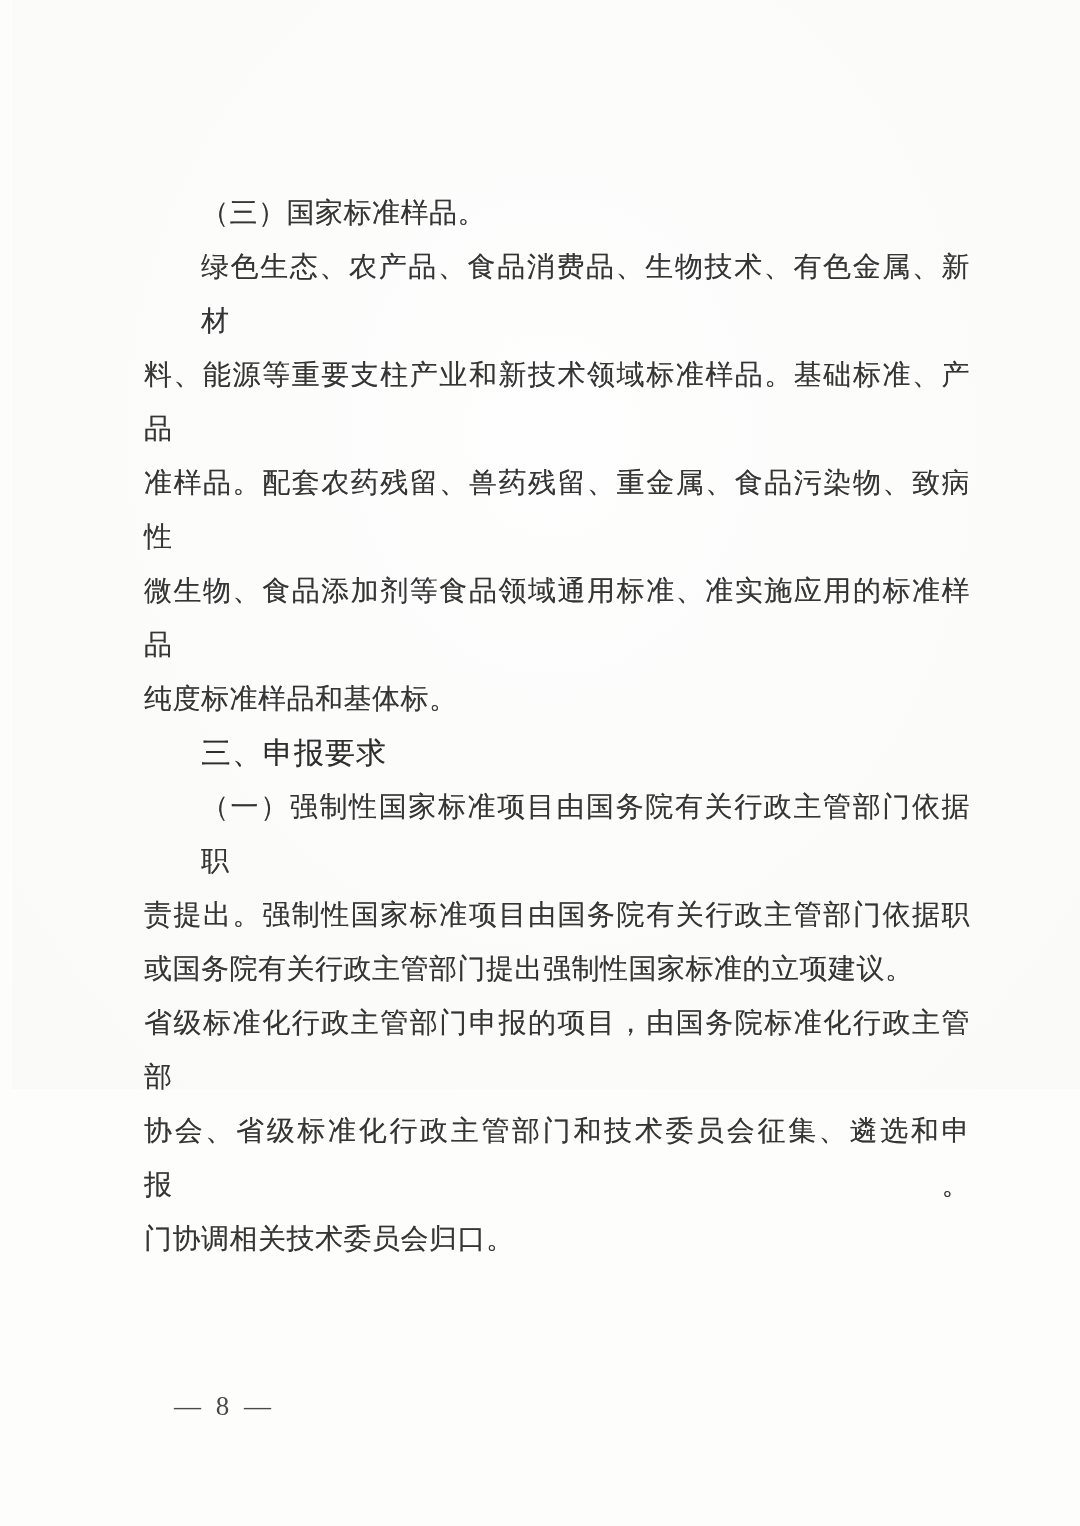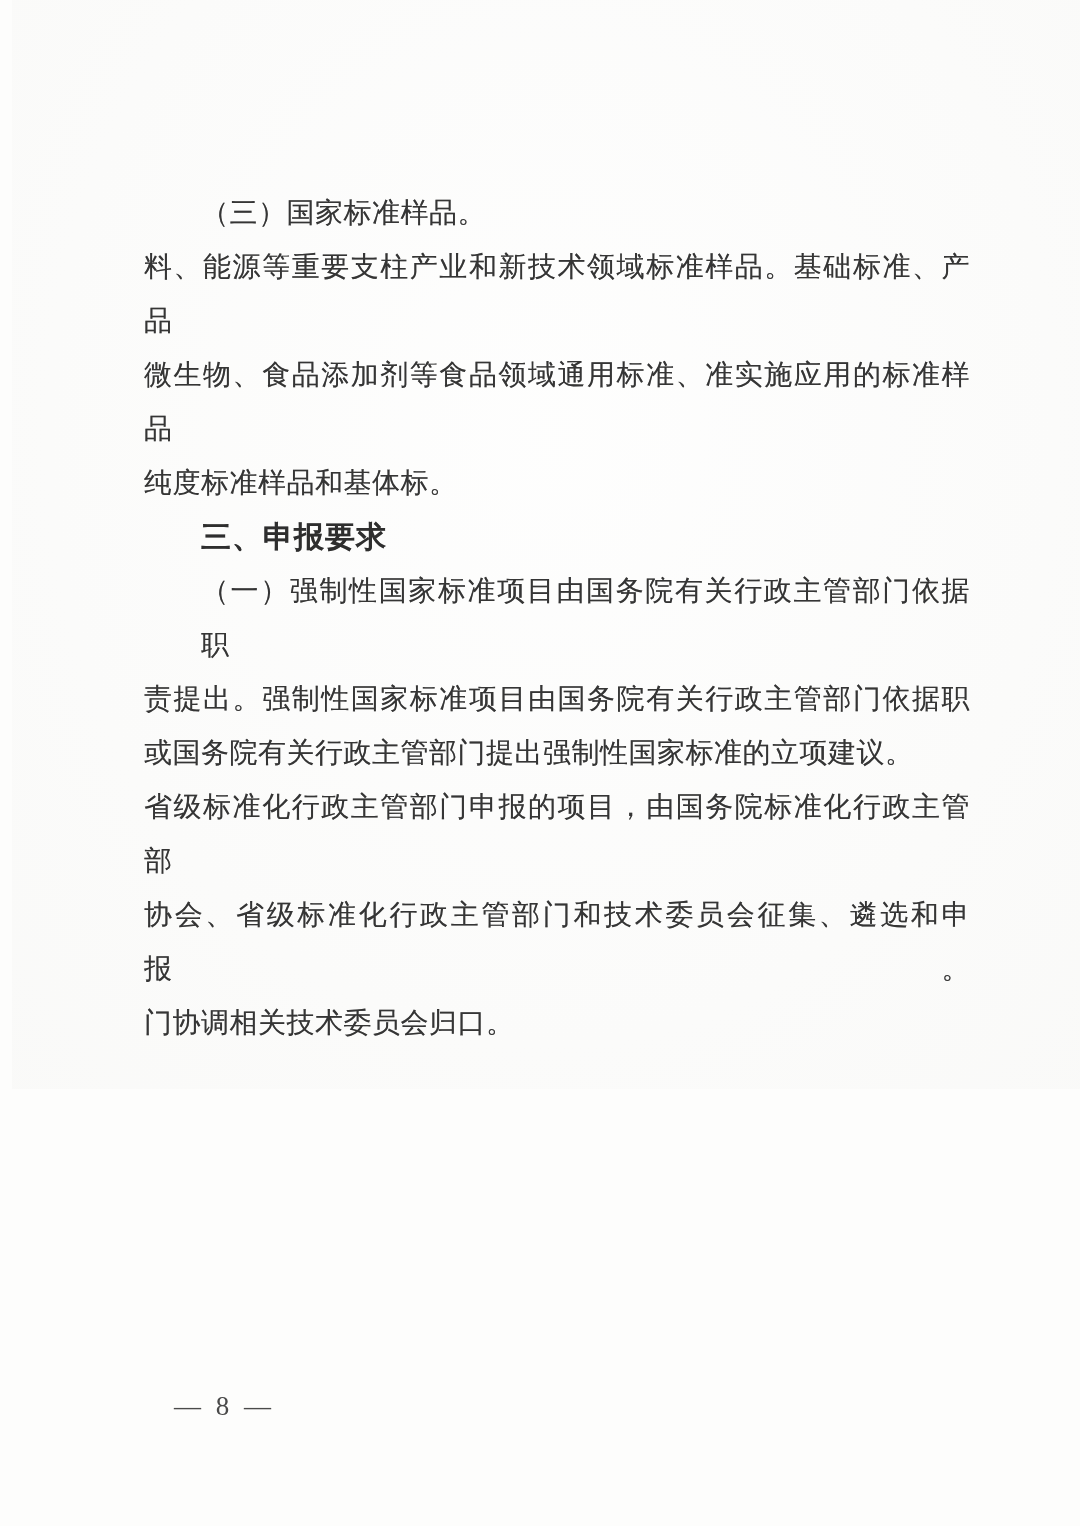--- a/index.html
+++ b/index.html
@@ -43,21 +43,21 @@
     text-align: justify;
     text-align-last: justify;
     text-justify: inter-character;
   }
   
   .line.indent {
     padding-left: 57px;
   }
   .line.heading {
     font-family: "Liberation Sans", "DejaVu Sans", sans-serif;
-    font-weight: 700;
+    font-weight: 400;
     font-size: 30px;
     color: #2e2e2e;
     letter-spacing: 1px;
   }
   .page-number {
     position: absolute;
     top: 1386px;
     left: 162px;
     font-size: 27px;
     line-height: 40px;
@@ -65,21 +65,23 @@
     letter-spacing: 4px;
     font-family: "Liberation Serif", "DejaVu Serif", serif;
   }
 </style>
 </head>
 <body>
 
 <div class="page">
   <div class="doc-body">
     <div class="line indent">（三）国家标准样品。</div>
+    <div class="line indent stretch">绿色生态、农产品、食品消费品、生物技术、有色金属、新材</div>
     <div class="line stretch">料、能源等重要支柱产业和新技术领域标准样品。基础标准、产品</div>
+    <div class="line stretch">准样品。配套农药残留、兽药残留、重金属、食品污染物、致病性</div>
     <div class="line stretch">微生物、食品添加剂等食品领域通用标准、准实施应用的标准样品</div>
     <div class="line">纯度标准样品和基体标。</div>
     <div class="line indent heading">三、申报要求</div>
     <div class="line indent stretch">（一）强制性国家标准项目由国务院有关行政主管部门依据职</div>
     <div class="line stretch">责提出。强制性国家标准项目由国务院有关行政主管部门依据职</div>
     <div class="line">或国务院有关行政主管部门提出强制性国家标准的立项建议。</div>
     <div class="line stretch">省级标准化行政主管部门申报的项目，由国务院标准化行政主管部</div>
     <div class="line stretch">协会、省级标准化行政主管部门和技术委员会征集、遴选和申报。</div>
     <div class="line">门协调相关技术委员会归口。</div>
 

